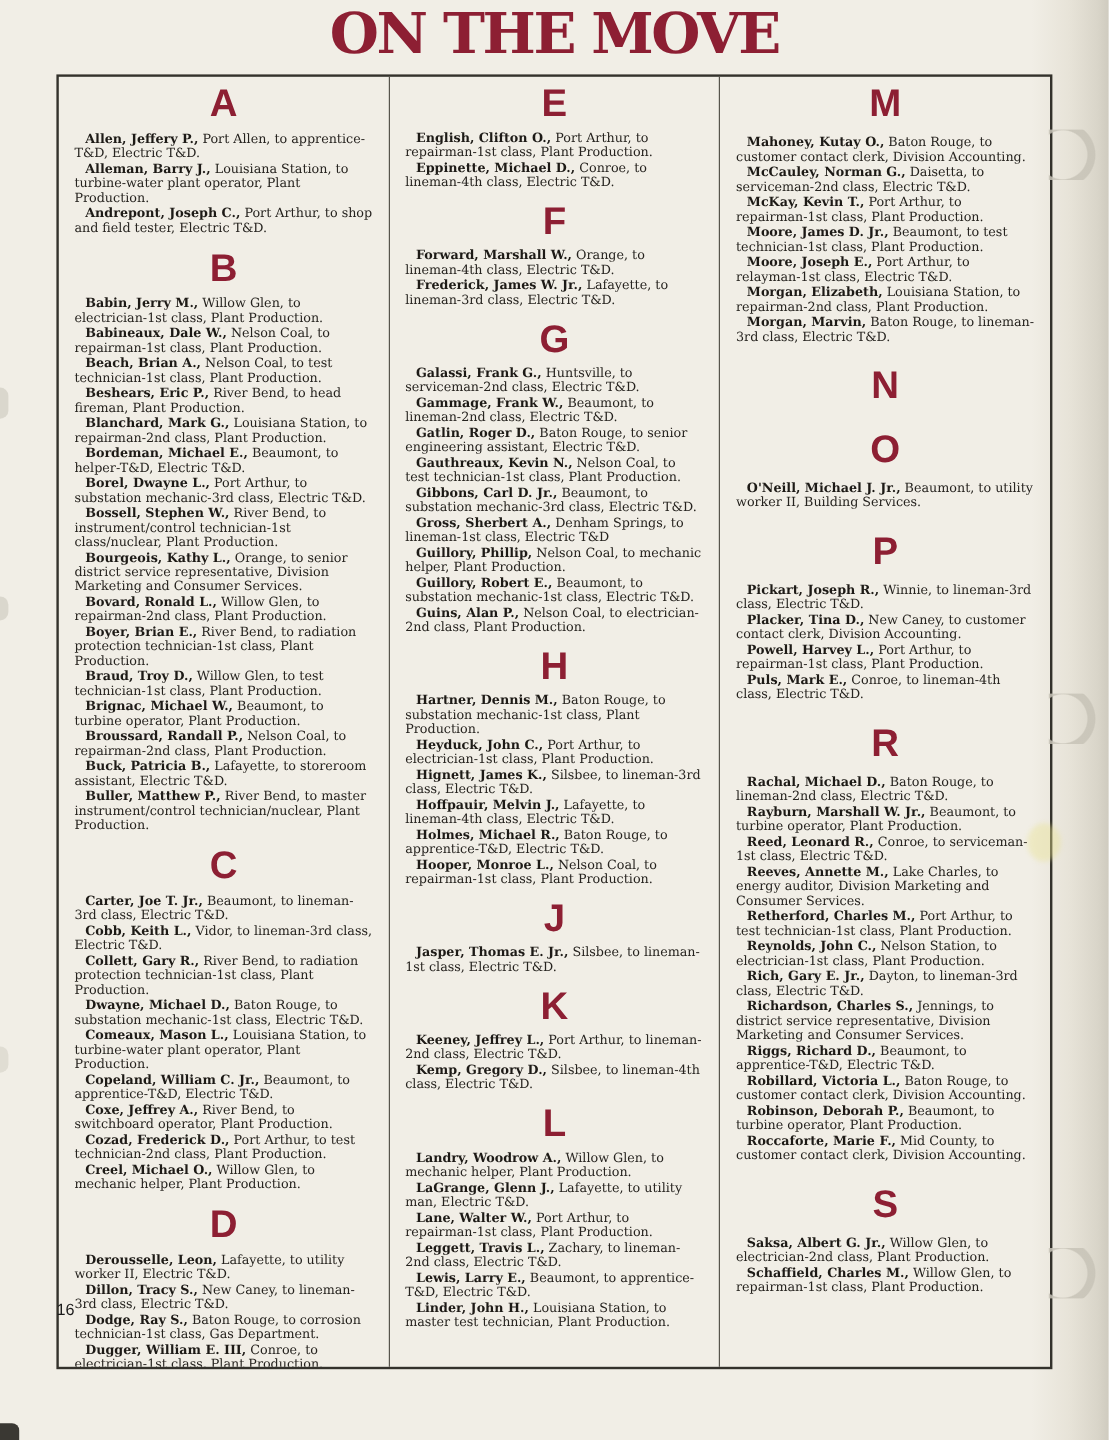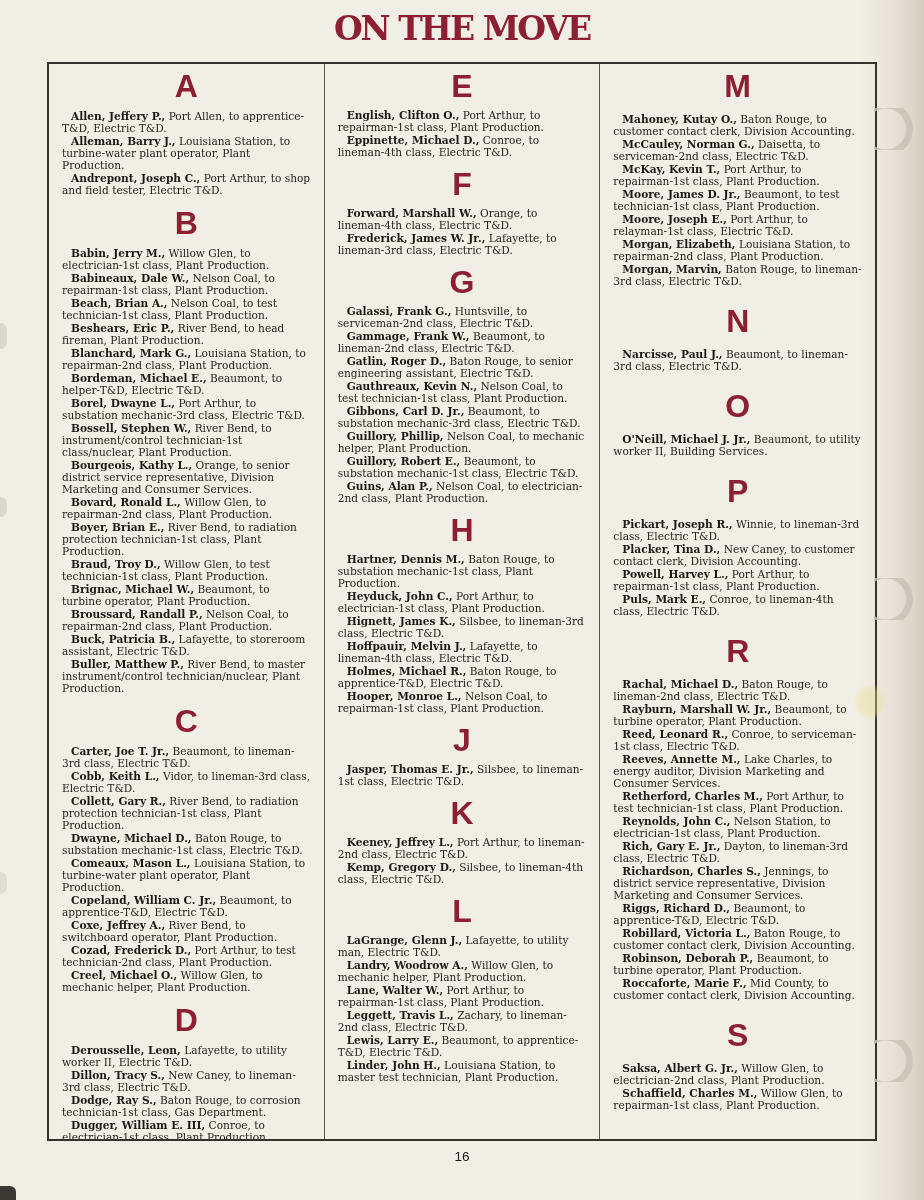--- a/index.html
+++ b/index.html
@@ -5,42 +5,42 @@
   html,body{margin:0;padding:0;}
   body{width:924px;height:1200px;overflow:hidden;}
   .page{
     position:relative;width:924px;height:1200px;overflow:hidden;
     background:linear-gradient(90deg,#f1eee6 0%,#f1eee6 93%,#e7e3d8 96.5%,#d9d5c9 99%,#cfcbbf 100%);
     font-family:"DejaVu Serif", serif;
   }
   .title{
     position:absolute;left:47px;top:0;width:830px;margin:0;
     text-align:center;font-family:"DejaVu Serif",serif;font-weight:bold;
-    font-size:33px;line-height:58px;letter-spacing:-2px;color:var(--accent,#8d1f33);
+    font-size:47px;line-height:58px;letter-spacing:-2px;color:var(--accent,#8d1f33);
   }
   .content-box{
     position:absolute;left:47px;top:62px;width:830px;height:1079px;
     box-sizing:border-box;border:2px solid #34322c;display:flex;background:transparent;
   }
   .col{flex:1 1 0;padding:2px 13px 0 13px;overflow:hidden;}
   .col + .col{border-left:1px solid #57544c;}
   .letter{
     font-family:"Liberation Sans",sans-serif;font-weight:bold;font-size:32px;line-height:37px;
     color:var(--accent,#8d1f33);text-align:center;margin:9px 0 5px;
   }
   .col .letter:first-child{margin-top:2px;}
   .col-2 .letter{margin:8px 0 4px;}
   .col-3 .letter{margin:16px 0 8px;}
   .col-2 .letter:first-child,.col-3 .letter:first-child{margin-top:2px;}
   .entry{
     font-size:10.6px;line-height:12px;margin:0 0 1px 0;text-indent:9px;color:#26231f;
   }
   .entry b{font-weight:bold;color:#1d1a16;}
   .page-number{
-    position:absolute;left:47px;top:1149px;width:830px;text-align:center;
+    position:absolute;left:47px;top:1084px;width:830px;
     font-family:"Liberation Sans",sans-serif;font-size:13.5px;color:#1c1c1c;
   }
   .curl{
     position:absolute;right:8px;width:42px;height:42px;
     background:radial-gradient(circle at 28% 50%, transparent 54%, #c7c3b7 57%, #c7c3b7 72%, transparent 75%);
     opacity:.85;
   }
   .curl-1{top:108px;} .curl-2{top:578px;} .curl-3{top:1040px;}
   .smudge{
     position:absolute;left:0;width:7px;height:26px;background:#ccc8bd;
@@ -107,54 +107,54 @@
         <p class="entry"><b>Eppinette, Michael D.,</b> Conroe, to lineman-4th class, Electric T&amp;D.</p>
         <div class="letter">F</div>
         <p class="entry"><b>Forward, Marshall W.,</b> Orange, to lineman-4th class, Electric T&amp;D.</p>
         <p class="entry"><b>Frederick, James W. Jr.,</b> Lafayette, to lineman-3rd class, Electric T&amp;D.</p>
         <div class="letter">G</div>
         <p class="entry"><b>Galassi, Frank G.,</b> Huntsville, to serviceman-2nd class, Electric T&amp;D.</p>
         <p class="entry"><b>Gammage, Frank W.,</b> Beaumont, to lineman-2nd class, Electric T&amp;D.</p>
         <p class="entry"><b>Gatlin, Roger D.,</b> Baton Rouge, to senior engineering assistant, Electric T&amp;D.</p>
         <p class="entry"><b>Gauthreaux, Kevin N.,</b> Nelson Coal, to test technician-1st class, Plant Production.</p>
         <p class="entry"><b>Gibbons, Carl D. Jr.,</b> Beaumont, to substation mechanic-3rd class, Electric T&amp;D.</p>
+        <p class="entry"><b>Gross, Sherbert A.,</b> Denham Springs, to lineman-1st class, Electric T&amp;D</p>
         <p class="entry"><b>Guillory, Phillip,</b> Nelson Coal, to mechanic helper, Plant Production.</p>
         <p class="entry"><b>Guillory, Robert E.,</b> Beaumont, to substation mechanic-1st class, Electric T&amp;D.</p>
         <p class="entry"><b>Guins, Alan P.,</b> Nelson Coal, to electrician-2nd class, Plant Production.</p>
         <div class="letter">H</div>
         <p class="entry"><b>Hartner, Dennis M.,</b> Baton Rouge, to substation mechanic-1st class, Plant Production.</p>
         <p class="entry"><b>Heyduck, John C.,</b> Port Arthur, to electrician-1st class, Plant Production.</p>
         <p class="entry"><b>Hignett, James K.,</b> Silsbee, to lineman-3rd class, Electric T&amp;D.</p>
         <p class="entry"><b>Hoffpauir, Melvin J.,</b> Lafayette, to lineman-4th class, Electric T&amp;D.</p>
         <p class="entry"><b>Holmes, Michael R.,</b> Baton Rouge, to apprentice-T&amp;D, Electric T&amp;D.</p>
         <p class="entry"><b>Hooper, Monroe L.,</b> Nelson Coal, to repairman-1st class, Plant Production.</p>
         <div class="letter">J</div>
         <p class="entry"><b>Jasper, Thomas E. Jr.,</b> Silsbee, to lineman-1st class, Electric T&amp;D.</p>
         <div class="letter">K</div>
         <p class="entry"><b>Keeney, Jeffrey L.,</b> Port Arthur, to lineman-2nd class, Electric T&amp;D.</p>
         <p class="entry"><b>Kemp, Gregory D.,</b> Silsbee, to lineman-4th class, Electric T&amp;D.</p>
         <div class="letter">L</div>
+        <p class="entry"><b>Landry, Woodrow A.,</b> Willow Glen, to mechanic helper, Plant Production.</p>
         <p class="entry"><b>LaGrange, Glenn J.,</b> Lafayette, to utility man, Electric T&amp;D.</p>
-        <p class="entry"><b>Landry, Woodrow A.,</b> Willow Glen, to mechanic helper, Plant Production.</p>
         <p class="entry"><b>Lane, Walter W.,</b> Port Arthur, to repairman-1st class, Plant Production.</p>
         <p class="entry"><b>Leggett, Travis L.,</b> Zachary, to lineman-2nd class, Electric T&amp;D.</p>
         <p class="entry"><b>Lewis, Larry E.,</b> Beaumont, to apprentice-T&amp;D, Electric T&amp;D.</p>
         <p class="entry"><b>Linder, John H.,</b> Louisiana Station, to master test technician, Plant Production.</p>
       </div>
     <div class="col col-3">
         <div class="letter">M</div>
         <p class="entry"><b>Mahoney, Kutay O.,</b> Baton Rouge, to customer contact clerk, Division Accounting.</p>
         <p class="entry"><b>McCauley, Norman G.,</b> Daisetta, to serviceman-2nd class, Electric T&amp;D.</p>
         <p class="entry"><b>McKay, Kevin T.,</b> Port Arthur, to repairman-1st class, Plant Production.</p>
         <p class="entry"><b>Moore, James D. Jr.,</b> Beaumont, to test technician-1st class, Plant Production.</p>
         <p class="entry"><b>Moore, Joseph E.,</b> Port Arthur, to relayman-1st class, Electric T&amp;D.</p>
         <p class="entry"><b>Morgan, Elizabeth,</b> Louisiana Station, to repairman-2nd class, Plant Production.</p>
         <p class="entry"><b>Morgan, Marvin,</b> Baton Rouge, to lineman-3rd class, Electric T&amp;D.</p>
         <div class="letter">N</div>
-        <p class="entry"><b>Narcisse, Paul J.,</b> Beaumont, to lineman-3rd class, Electric T&amp;D.</p>
         <div class="letter">O</div>
         <p class="entry"><b>O'Neill, Michael J. Jr.,</b> Beaumont, to utility worker II, Building Services.</p>
         <div class="letter">P</div>
         <p class="entry"><b>Pickart, Joseph R.,</b> Winnie, to lineman-3rd class, Electric T&amp;D.</p>
         <p class="entry"><b>Placker, Tina D.,</b> New Caney, to customer contact clerk, Division Accounting.</p>
         <p class="entry"><b>Powell, Harvey L.,</b> Port Arthur, to repairman-1st class, Plant Production.</p>
         <p class="entry"><b>Puls, Mark E.,</b> Conroe, to lineman-4th class, Electric T&amp;D.</p>
         <div class="letter">R</div>
         <p class="entry"><b>Rachal, Michael D.,</b> Baton Rouge, to lineman-2nd class, Electric T&amp;D.</p>
         <p class="entry"><b>Rayburn, Marshall W. Jr.,</b> Beaumont, to turbine operator, Plant Production.</p>

